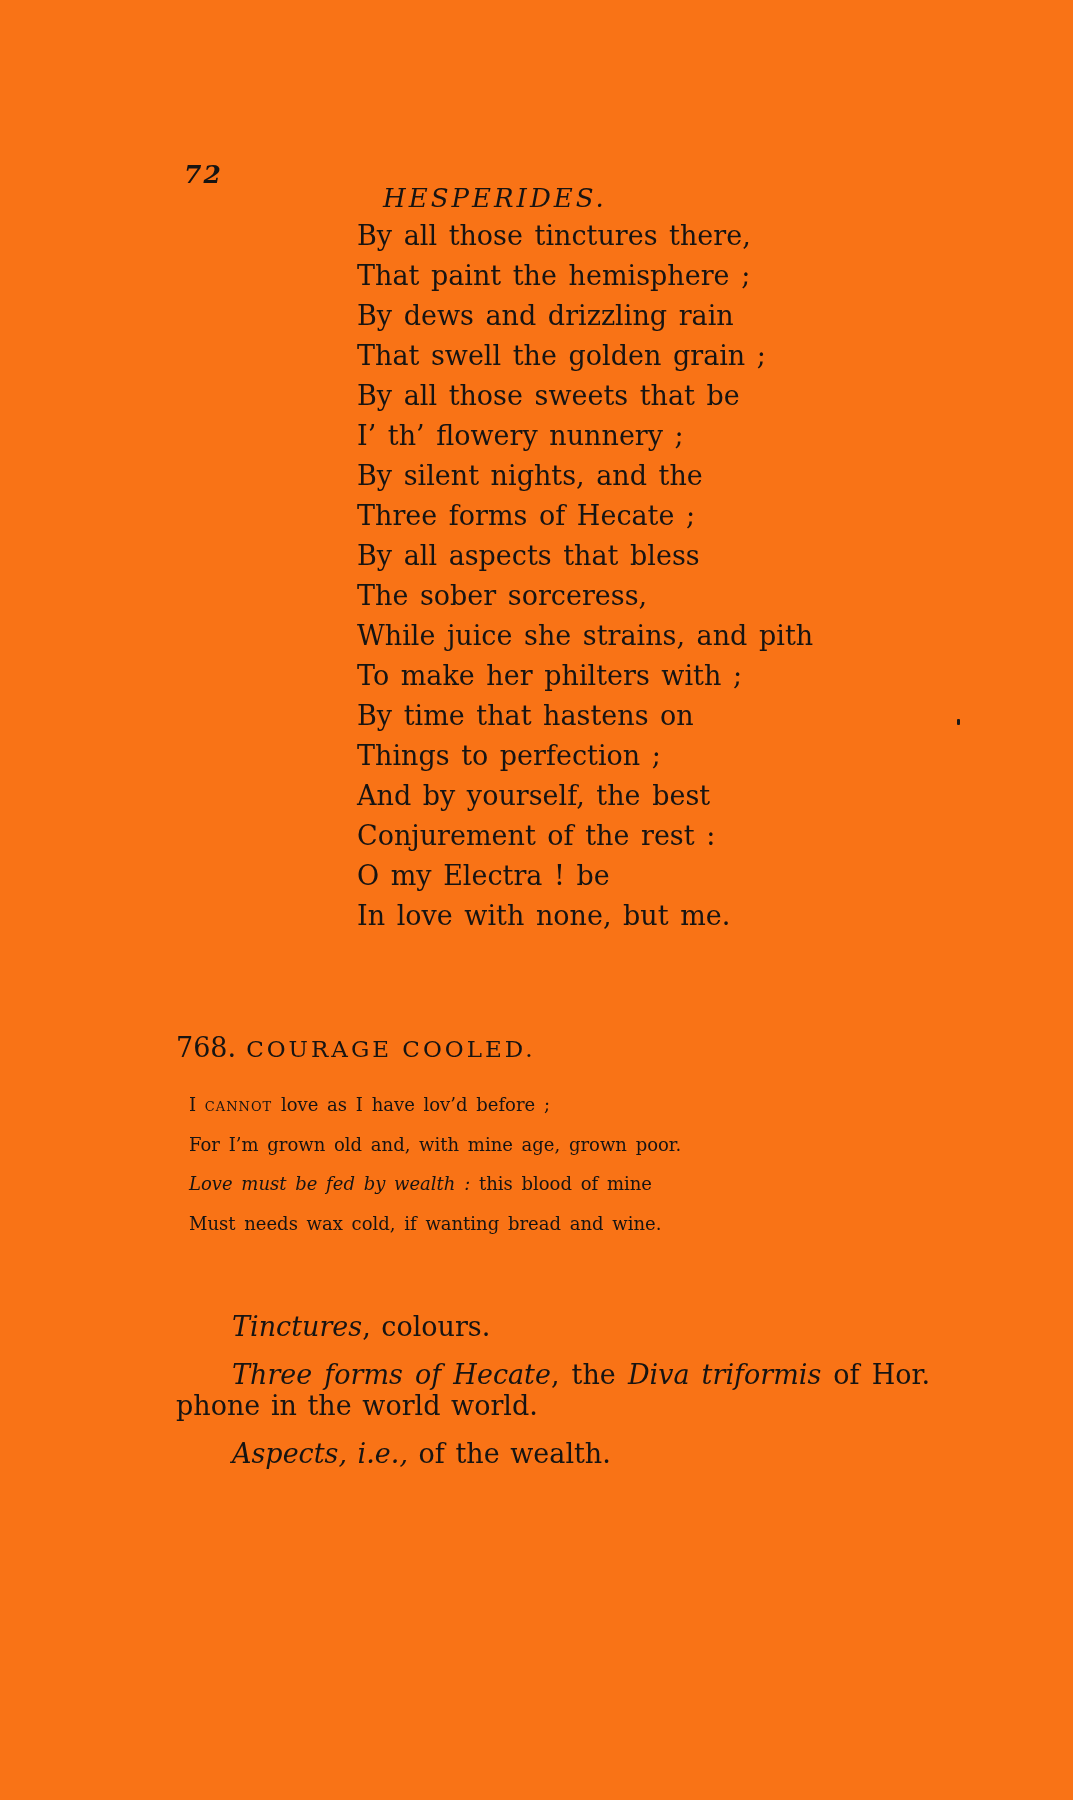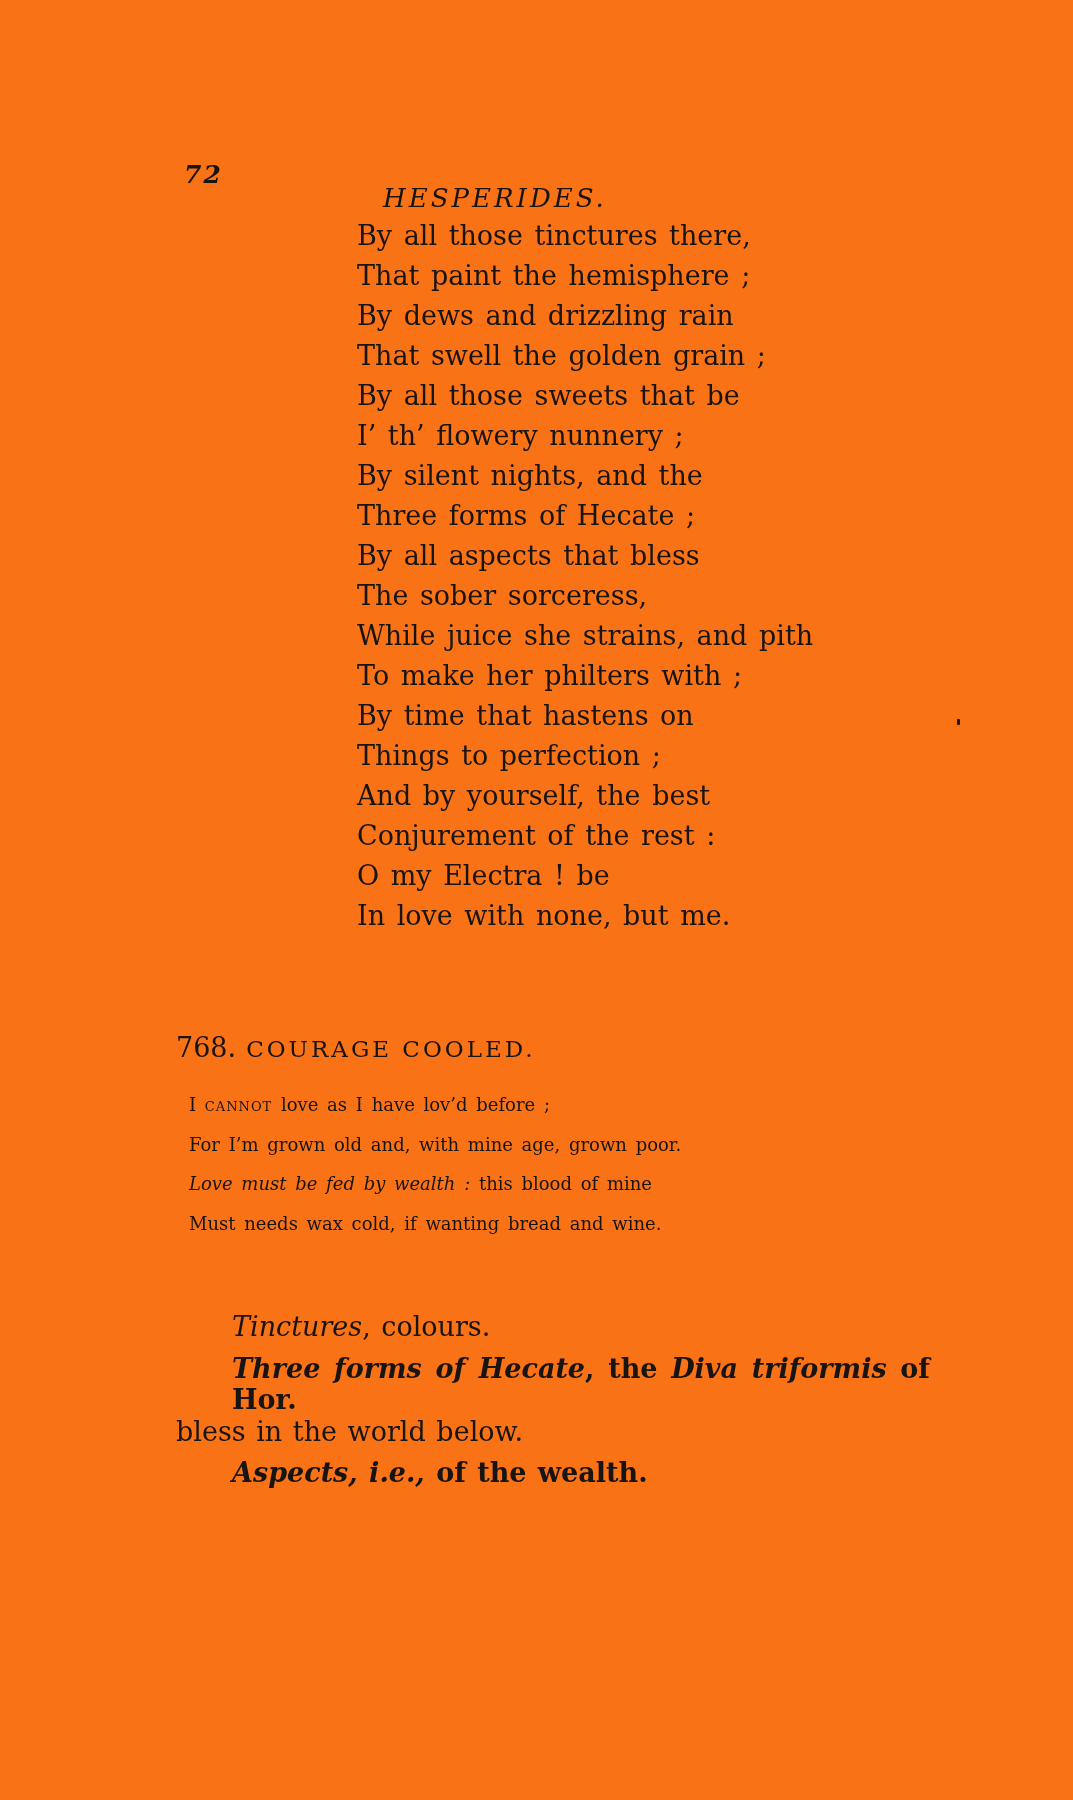--- a/index.html
+++ b/index.html
@@ -38,21 +38,21 @@
   }
   .qline{height:39.5px;}
 
   .footnotes{
     position:absolute;left:176px;top:1311px;width:754px;
     font-size:27px;line-height:31.5px;word-spacing:2px;
   }
   .fline{min-height:31.5px;}
   .indent{padding-left:56px;}
   .just{text-align:justify;text-align-last:justify;}
-  .gap{margin-top:10px;font-weight:bold;}
+  .gap{margin-top:16px;}
 
   .i{font-style:italic;}
   .sc{font-variant:small-caps;letter-spacing:1px;}
 
   .speck{
     position:absolute;left:957px;top:719px;width:3px;height:6px;
     background:#1c1917;border-radius:1px;
   }
 </style>
 </head>
@@ -68,19 +68,19 @@
 
   <div class="sec-head">
     <span class="sec-num">768.</span><span class="sec-title">COURAGE COOLED.</span>
   </div>
 
   <div class="quatrain"><div class="qline"><span>I </span><span class="sc">cannot</span><span> love as I have lov’d before ;</span></div><div class="qline"><span>For I’m grown old and, with mine age, grown poor.</span></div><div class="qline"><span class="i">Love must be fed by wealth :</span><span> this blood of mine</span></div><div class="qline"><span>Must needs wax cold, if wanting bread and wine.</span></div></div>
 
   <div class="footnotes">
       <div class="fline indent"><span class="i">Tinctures</span><span>, colours.</span></div>
       <div class="fline indent just gap"><span class="i">Three forms of Hecate</span><span>, the </span><span class="i">Diva triformis</span><span> of Hor.</span></div>
-      <div class="fline"><span>bless in the world below.</span></div>
+      <div class="fline"><span>phone in the world world.</span></div>
       <div class="fline indent gap"><span class="i">Aspects, i.e.,</span><span> of the wealth.</span></div>
     </div>
 
   <div class="speck"></div>
 
 </div>
 
 </body></html>

